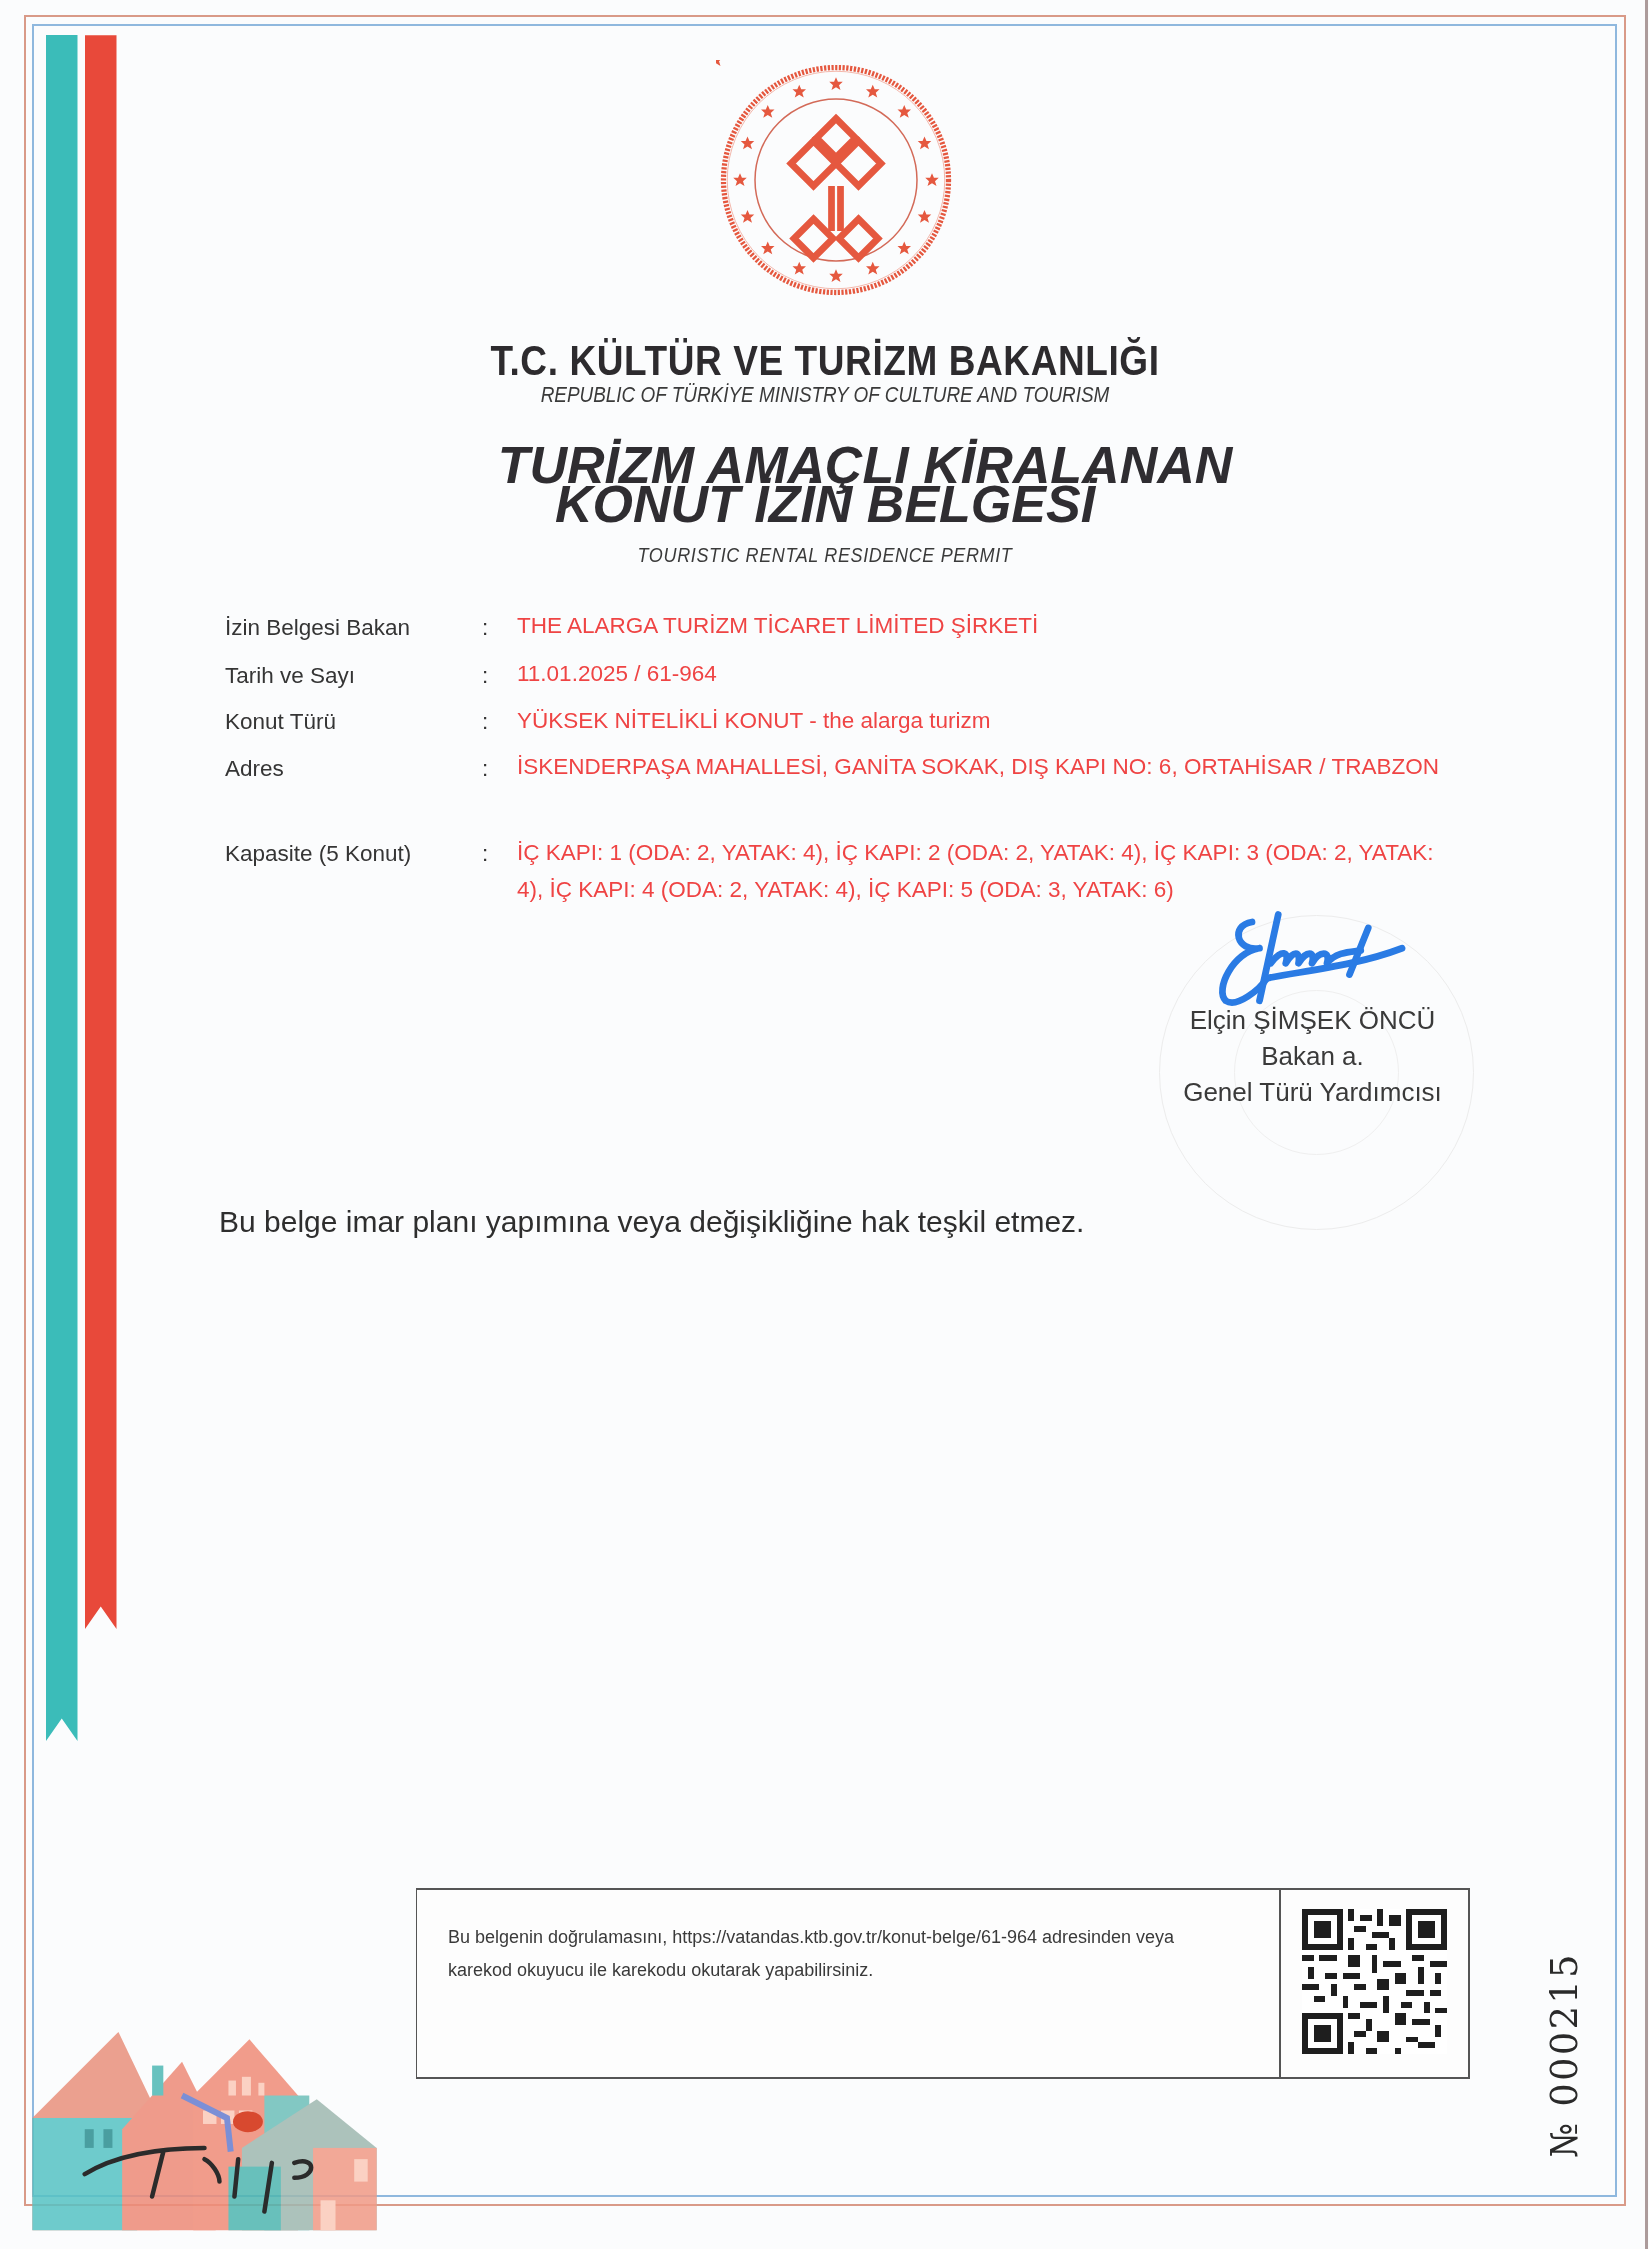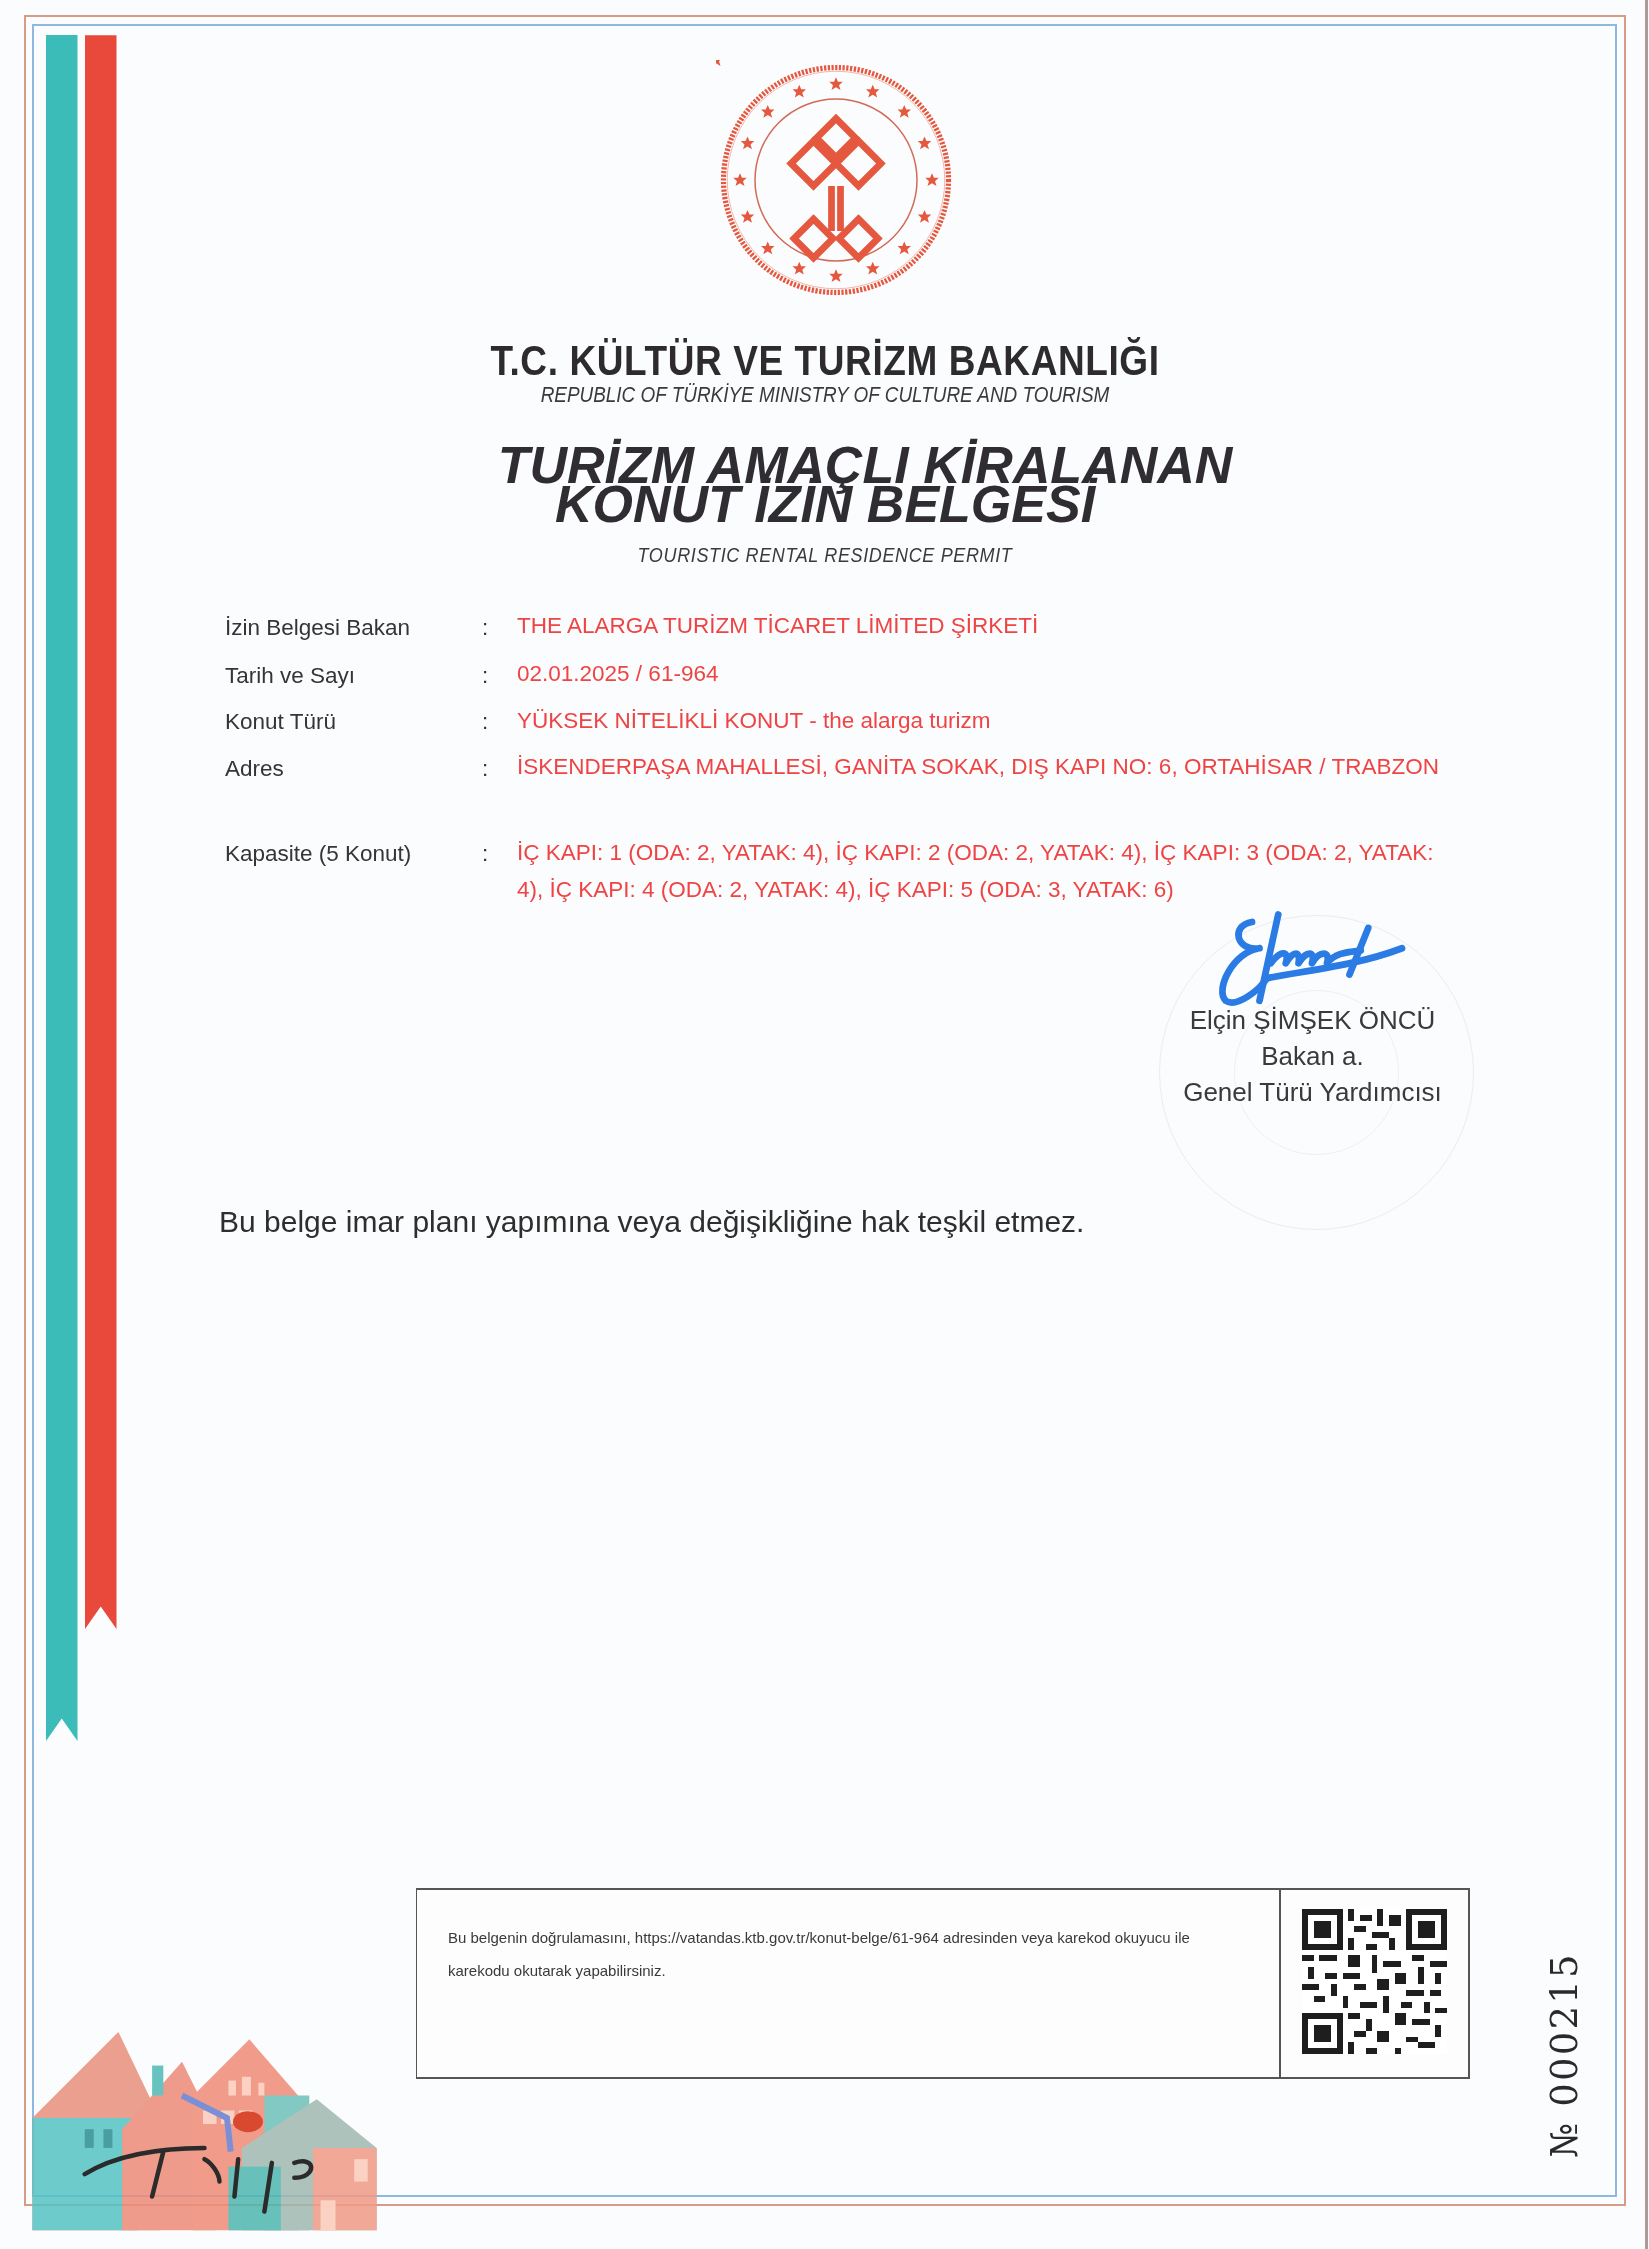--- a/index.html
+++ b/index.html
@@ -29,21 +29,21 @@
   .row-value { left:517px; width:945px; font-size:22.5px; color:#ef4444; line-height:37px; }
 
   .sig-name, .sig-role, .sig-title { left:1125px; width:375px; text-align:center; font-size:26px; color:#3a3a3a; }
   .stamp { left:1159px; top:915px; width:315px; height:315px; border-radius:50%; border:1.5px solid #ececec; box-sizing:border-box; }
   .stamp2 { left:1234px; top:990px; width:165px; height:165px; border-radius:50%; border:1.5px solid #efefef; box-sizing:border-box; }
 
   .note { left:219px; top:1205px; font-size:30px; color:#2e2e2e; }
 
   .verify-box { left:416px; top:1888px; width:1054px; height:191px; border:2.2px solid #555; border-left-width:1.5px; box-sizing:border-box; background:#fdfdfd; }
   .verify-divider { left:1279px; top:1888px; width:1.5px; height:191px; background:#555; }
-  .verify-text { left:448px; top:1921px; width:787px; font-size:15px; line-height:33px; color:#3a3a3a; }
+  .verify-text { left:448px; top:1921px; width:787px; font-size:18px; line-height:33px; color:#3a3a3a; }
   .qr { left:1302px; top:1909px; width:145px; height:145px; }
 
   .serial { left:1526px; top:1920px; width:75px; height:270px; }
   .serial span { position:absolute; left:50%; top:50%; transform:translate(-50%,-50%) rotate(-90deg); white-space:nowrap; font-family:"DejaVu Serif", serif; font-size:37px; color:#2a2a2a; letter-spacing:2.2px; }
 
   .logo { left:31.5px; top:1972px; width:345px; height:262px; }
 </style>
 </head>
 <body>
 
@@ -102,21 +102,21 @@
 <div class="abs doc-title l2">KONUT İZİN BELGESİ</div>
 <div class="abs doc-sub">TOURISTIC RENTAL RESIDENCE PERMIT</div>
 
 <div>
   <div class="abs row-label" style="top:615px">İzin Belgesi Bakan</div>
   <div class="abs row-colon" style="top:615px">:</div>
   <div class="abs row-value" style="top:607px">THE ALARGA TURİZM TİCARET LİMİTED ŞİRKETİ</div>
 
   <div class="abs row-label" style="top:663px">Tarih ve Sayı</div>
   <div class="abs row-colon" style="top:663px">:</div>
-  <div class="abs row-value" style="top:655px">02.01.2025 / 61-964</div>
+  <div class="abs row-value" style="top:655px">11.01.2025 / 61-964</div>
 
   <div class="abs row-label" style="top:709px">Konut Türü</div>
   <div class="abs row-colon" style="top:709px">:</div>
   <div class="abs row-value" style="top:702px">YÜKSEK NİTELİKLİ KONUT - the alarga turizm</div>
 
   <div class="abs row-label" style="top:756px">Adres</div>
   <div class="abs row-colon" style="top:756px">:</div>
   <div class="abs row-value" style="top:748px;width:922px">İSKENDERPAŞA MAHALLESİ, GANİTA SOKAK, DIŞ KAPI NO: 6, ORTAHİSAR / TRABZON</div>
 
   <div class="abs row-label" style="top:841px">Kapasite (5 Konut)</div>

